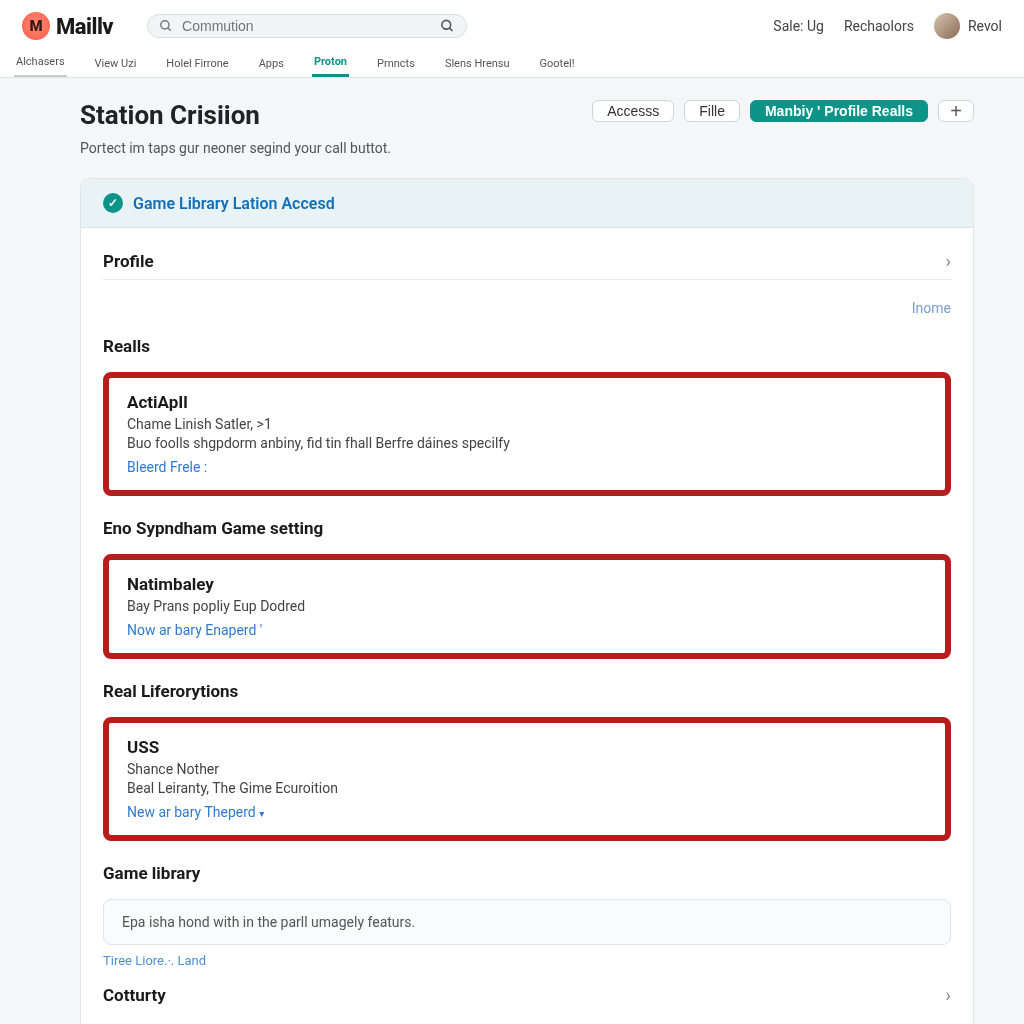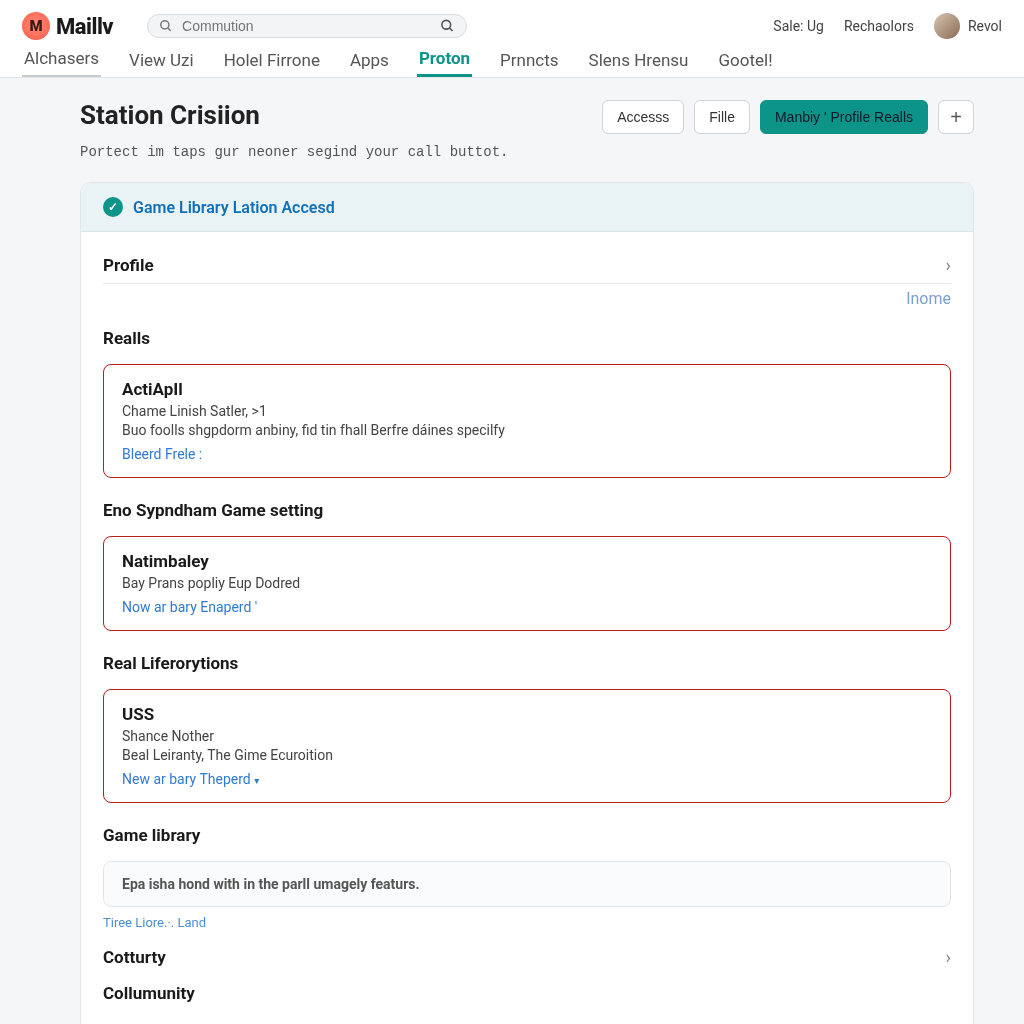--- a/index.html
+++ b/index.html
@@ -54,25 +54,25 @@
 .avatar {
   width: 26px; height: 26px; border-radius: 50%;
   background: linear-gradient(135deg,#d7c4b0,#8a6b55);
   display:inline-block;
 }
 .usergrp { display: flex; align-items: center; gap: 8px; }
 
 .navtabs {
   display: flex; align-items: flex-end;
   background: #fff;
-  padding: 0 22px;
+  padding: 0 14px;
   border-bottom: 1px solid #e3e6e8;
   gap: 26px;
   height: 34px;
-  font-size: 17px;
+  font-size: 11px;
 }
 .navtabs .tab { color: #555; padding: 7px 2px; cursor: pointer; }
 .navtabs .tab.active {
   color: #0d9488;
   border-bottom: 3px solid #0d9488;
   font-weight: 700;
   padding-bottom: 6px;
 }
 .navtabs .tab.underline {
   border-bottom: 2px solid #c9ccce;
@@ -80,29 +80,29 @@
 }
 
 .page {
   padding: 22px 50px 0 80px;
 }
 .page-head { display: flex; align-items: flex-start; }
 .page-title { font-size: 26px; font-weight: 700; color: #222; }
 .head-actions { margin-left: auto; display: flex; gap: 10px; }
 .btn {
   display: inline-flex; align-items: center; justify-content: center;
-  height: 34px; padding: 0 14px;
+  height: 22px; padding: 0 14px;
   border: 1px solid #cfd4d8; border-radius: 6px;
   background: #fff; font-size: 14px; color: #333; cursor: pointer;
 }
 .btn.primary {
-  background: #0d9488; color: #0f172a; border-color: #0d9488; font-weight: 400;
+  background: #0d9488; color: #ffffff; border-color: #0d9488; font-weight: 700;
 }
 .btn.square { width: 36px; padding: 0; font-size: 20px; color: #555; }
-.page-sub { color: #555; font-size: 14px; margin-top: 10px; font-family: Liberation Mono, monospace; }
+.page-sub { color: #555; font-size: 14px; margin-top: 10px; }
 
 .panel {
   margin-top: 22px;
   border: 1px solid #e3e6e8;
   border-radius: 10px;
   background: #fff;
   overflow: hidden;
 }
 .banner {
   background: #e9f3f5;
@@ -124,43 +124,42 @@
   display: flex; align-items: center;
   border-bottom: 1px solid #e8eaec;
   padding: 10px 0 8px 0;
 }
 .sect-title {
   font-size: 17px; font-weight: 700; color: #1a1a1a;
   padding: 14px 0 10px 0;
 }
 .chev { color: #888; font-size: 18px; margin-left: auto; }
 .sidelabel {
-  text-align: right; color: #7b9fce; font-size: 16px;
-  margin-top: 5px; margin-bottom: 6px;
+  text-align: right; color: #7b9fce; font-size: 14px;
+  margin-top: 20px; margin-bottom: 6px;
 }
 
 .card {
-  border: 1px solid #b91c1c;
+  border: 6px solid #b91c1c;
   border-radius: 8px;
   padding: 14px 20px 14px 18px;
   margin-top: 6px;
 }
 .card h4 { font-size: 17px; font-weight: 700; margin-bottom: 4px; }
 .card .line { font-size: 14px; color: #444; margin-top: 3px; }
 .link { color: #2f7bd1; font-size: 14px; margin-top: 8px; display: inline-block; }
 .caret-sm { font-size: 10px; vertical-align: middle; }
 
 .infobar {
   border: 1px solid #e1e4e7;
   border-radius: 8px;
   background: #fafbfc;
   padding: 14px 18px;
   font-size: 14px; color: #555;
   margin-top: 6px;
-  font-weight: bold;
 }
 .rightlink { text-align: left; color: #4a90d9; font-size: 13px; margin-top: 8px; }
 svg { display: block; }
 </style>
 </head>
 <body>
 
 <div class="topbar">
   <div class="logo">
     <div class="logo-mark">

